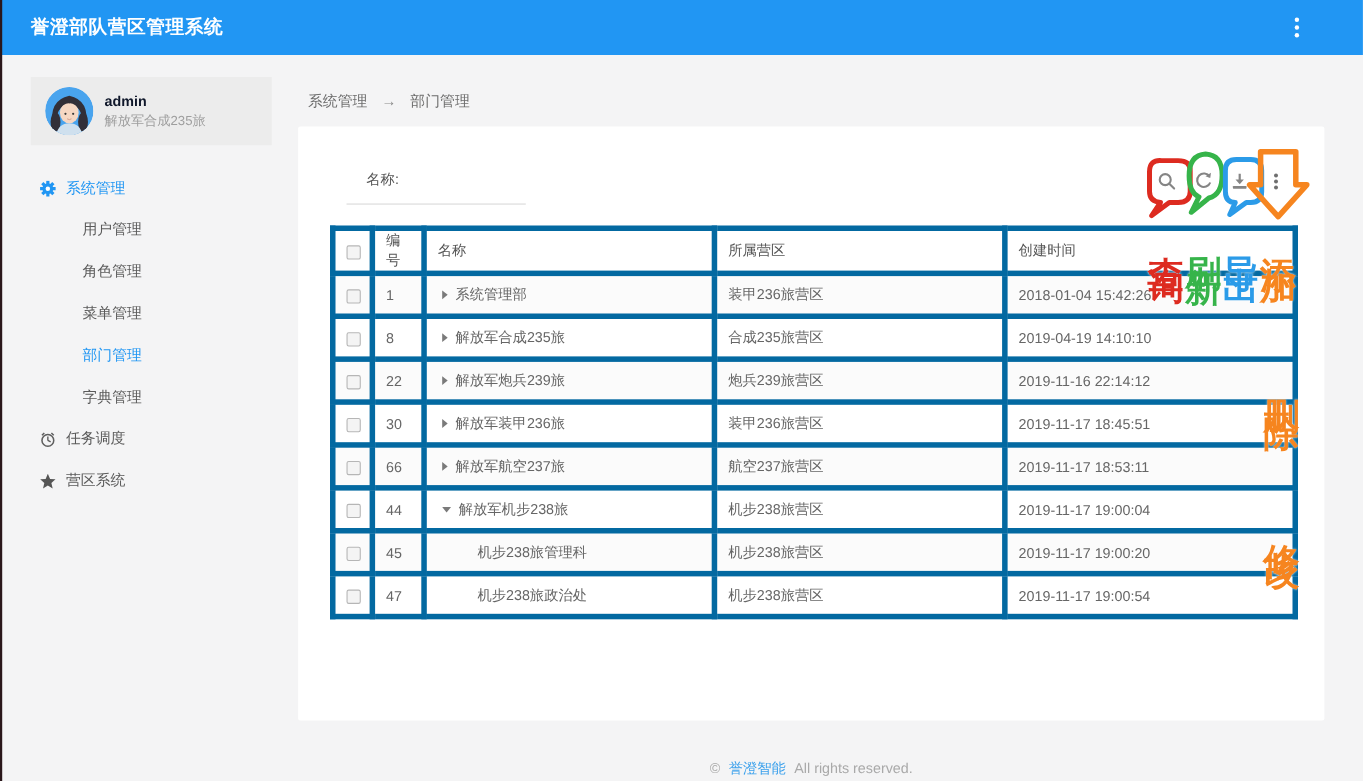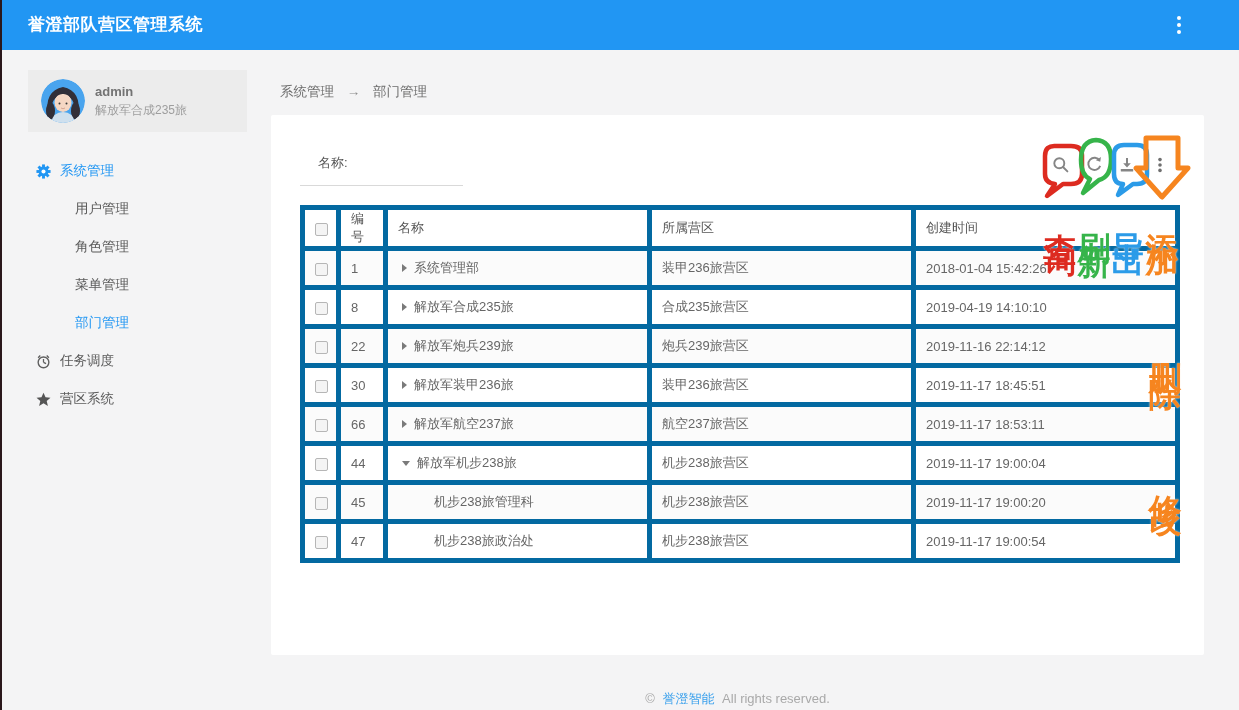--- a/index.html
+++ b/index.html
@@ -13,37 +13,37 @@
   .app-header { position:absolute; left:0; top:0; width:100%; height:50px; background:#2196f3; z-index:10; }
   .app-title { position:absolute; left:28px; top:0; line-height:50px; color:#fff; font-size:17px; font-weight:bold; letter-spacing:0.5px; }
   .header-more { position:absolute; right:50px; top:15px; width:20px; height:20px; display:flex; flex-direction:column; align-items:center; justify-content:center; gap:3px; cursor:pointer; }
   .header-more i { width:4px; height:4px; border-radius:50%; background:#fff; }
 
   
   .sidebar { position:absolute; left:0; top:50px; width:250px; bottom:0; }
   .userbox { position:absolute; left:28px; top:20px; width:219px; height:62px; background:#ececec; display:flex; align-items:center; }
   .avatar { width:44px; height:44px; margin-left:13px; border-radius:50%; overflow:hidden; flex:none; }
   .user-meta { margin-left:10px; }
-  .user-name { font-size:13px; font-weight:bold; color:#737373; }
+  .user-name { font-size:13px; font-weight:bold; color:#0f172a; }
   .user-unit { font-size:12px; color:#9e9e9e; margin-top:3px; }
 
   .menu { position:absolute; left:0; top:102px; width:100%; }
   .mi { height:38px; display:flex; align-items:center; font-size:13.5px; color:#5a5a5a; cursor:pointer; }
   .mi .mico { width:15px; height:15px; margin-left:36px; margin-right:9px; flex:none; display:flex; align-items:center; }
   .mi.sub { padding-left:75px; }
   .mi.active { color:#2196f3; }
 
   
   .main { position:absolute; left:250px; top:50px; right:0; bottom:0; }
   .breadcrumb { position:absolute; left:30px; top:33px; font-size:13.5px; color:#6d6d6d; }
   .breadcrumb .sep { margin:0 9px; color:#8b8b8b; }
 
   .card { position:absolute; left:21px; top:65px; width:933px; height:540px; background:#fff; border-radius:2px; }
 
-  .filter { position:absolute; left:29px; top:31px; width:163px; height:40px; border-bottom:1px solid #d9d9d9; }
+  .filter { position:absolute; left:44px; top:31px; width:163px; height:40px; border-bottom:1px solid #d9d9d9; }
   .filter label { font-size:13px; color:#555; padding-left:18px; line-height:34px; }
   .filter input { border:none; outline:none; background:transparent; width:90px; font-size:13px; vertical-align:middle; }
 
   .toolbar { position:absolute; left:779px; top:39px; display:flex; gap:11px; }
   .tbtn { width:22px; height:22px; display:flex; align-items:center; justify-content:center; cursor:pointer; }
 
   
   .dept-table { position:absolute; left:29px; top:90px; width:875px; border-collapse:collapse; table-layout:fixed; }
   .dept-table th, .dept-table td { border:5px solid #0369a1; font-weight:normal; font-size:13px; color:#666; text-align:left; padding:0 10px; }
   .dept-table th { height:36px; color:#555; background:#fff; }
@@ -138,20 +138,23 @@
         </div>
       <div class="mi sub">
           <span>角色管理</span>
         </div>
       <div class="mi sub">
           <span>菜单管理</span>
         </div>
       <div class="mi sub active">
           <span>部门管理</span>
         </div>
+      <div class="mi sub">
+          <span>字典管理</span>
+        </div>
       <div class="mi">
         <span class="mico">
           <svg width="15" height="15" viewBox="0 0 14 14">
             <circle cx="7" cy="7.8" r="5" fill="none" stroke="#5f5f5f" stroke-width="1.3"></circle>
             <path d="M7 7.8 V4.6 M7 7.8 L9.4 9" stroke="#5f5f5f" stroke-width="1.2" fill="none"></path>
             <path d="M2 3.4 L4 1.5 M12 3.4 L10 1.5" stroke="#5f5f5f" stroke-width="1.3"></path>
           </svg>
         </span>
         <span>任务调度</span>
       </div>

